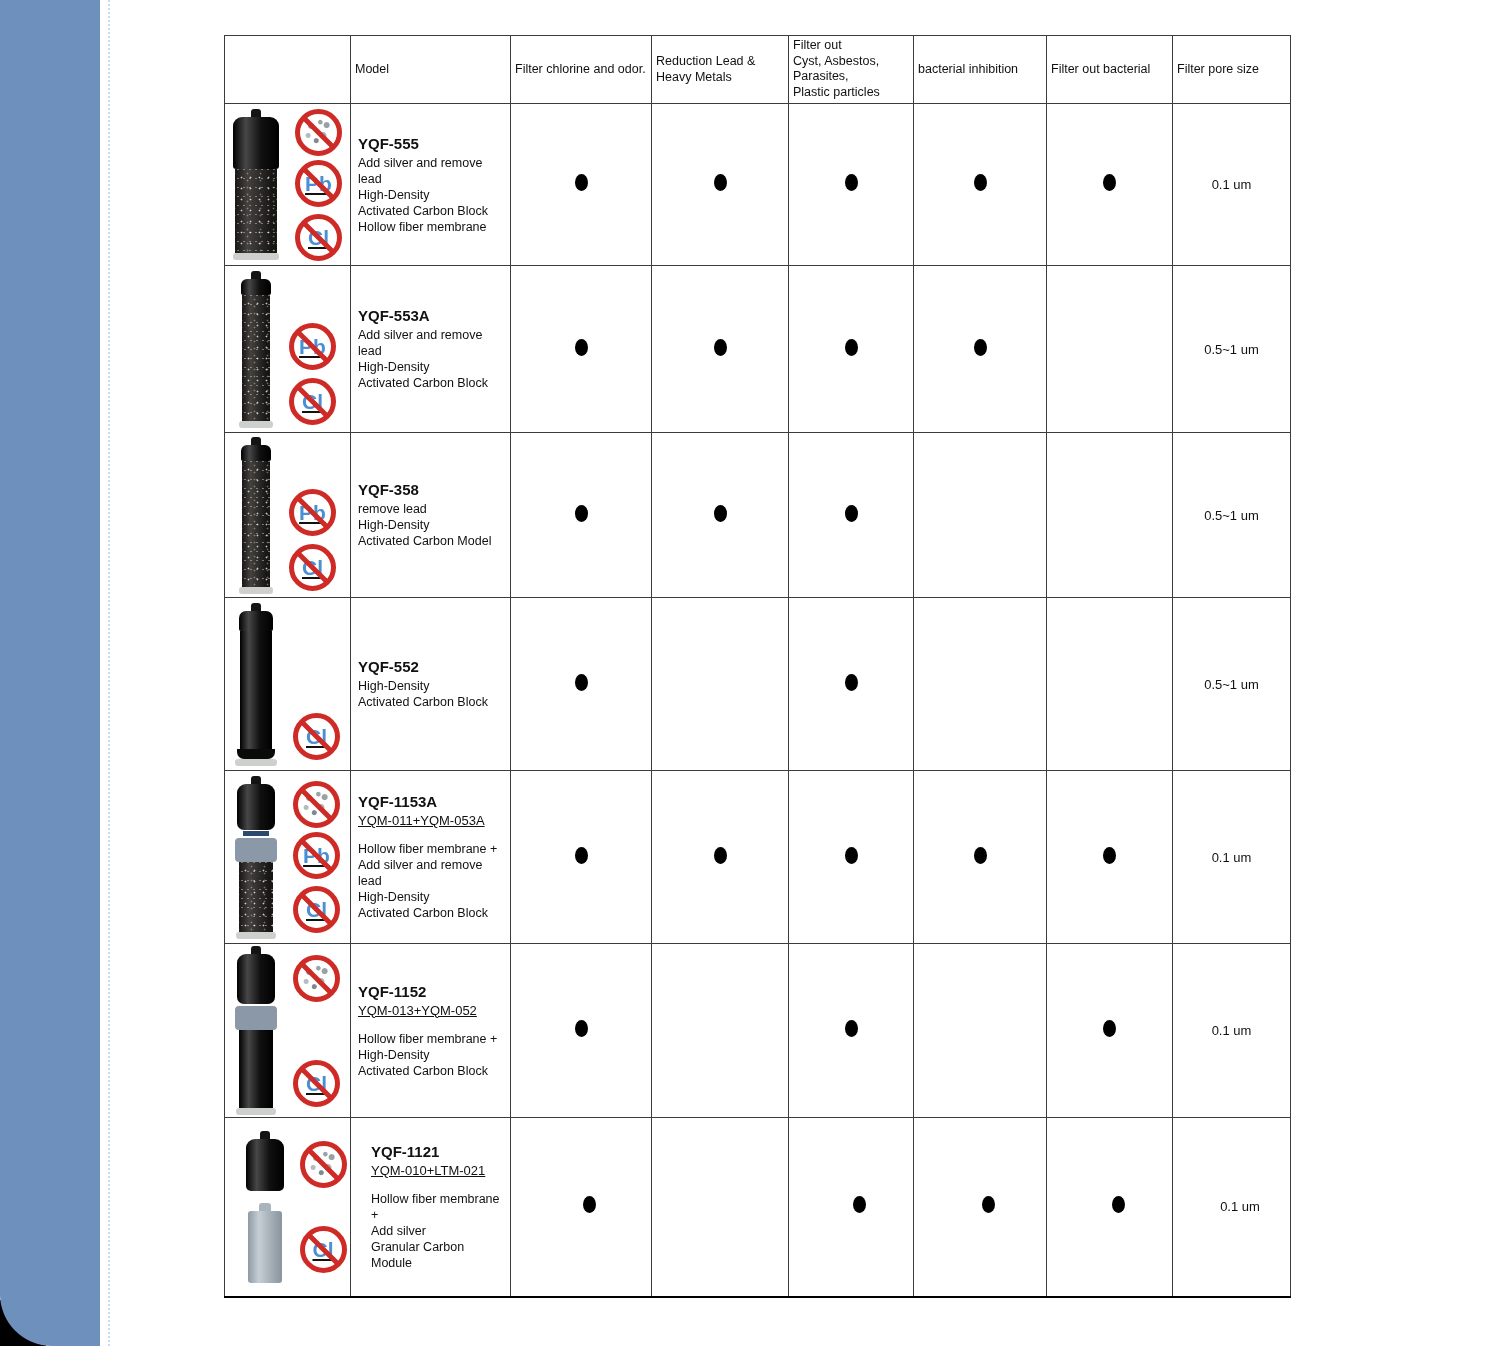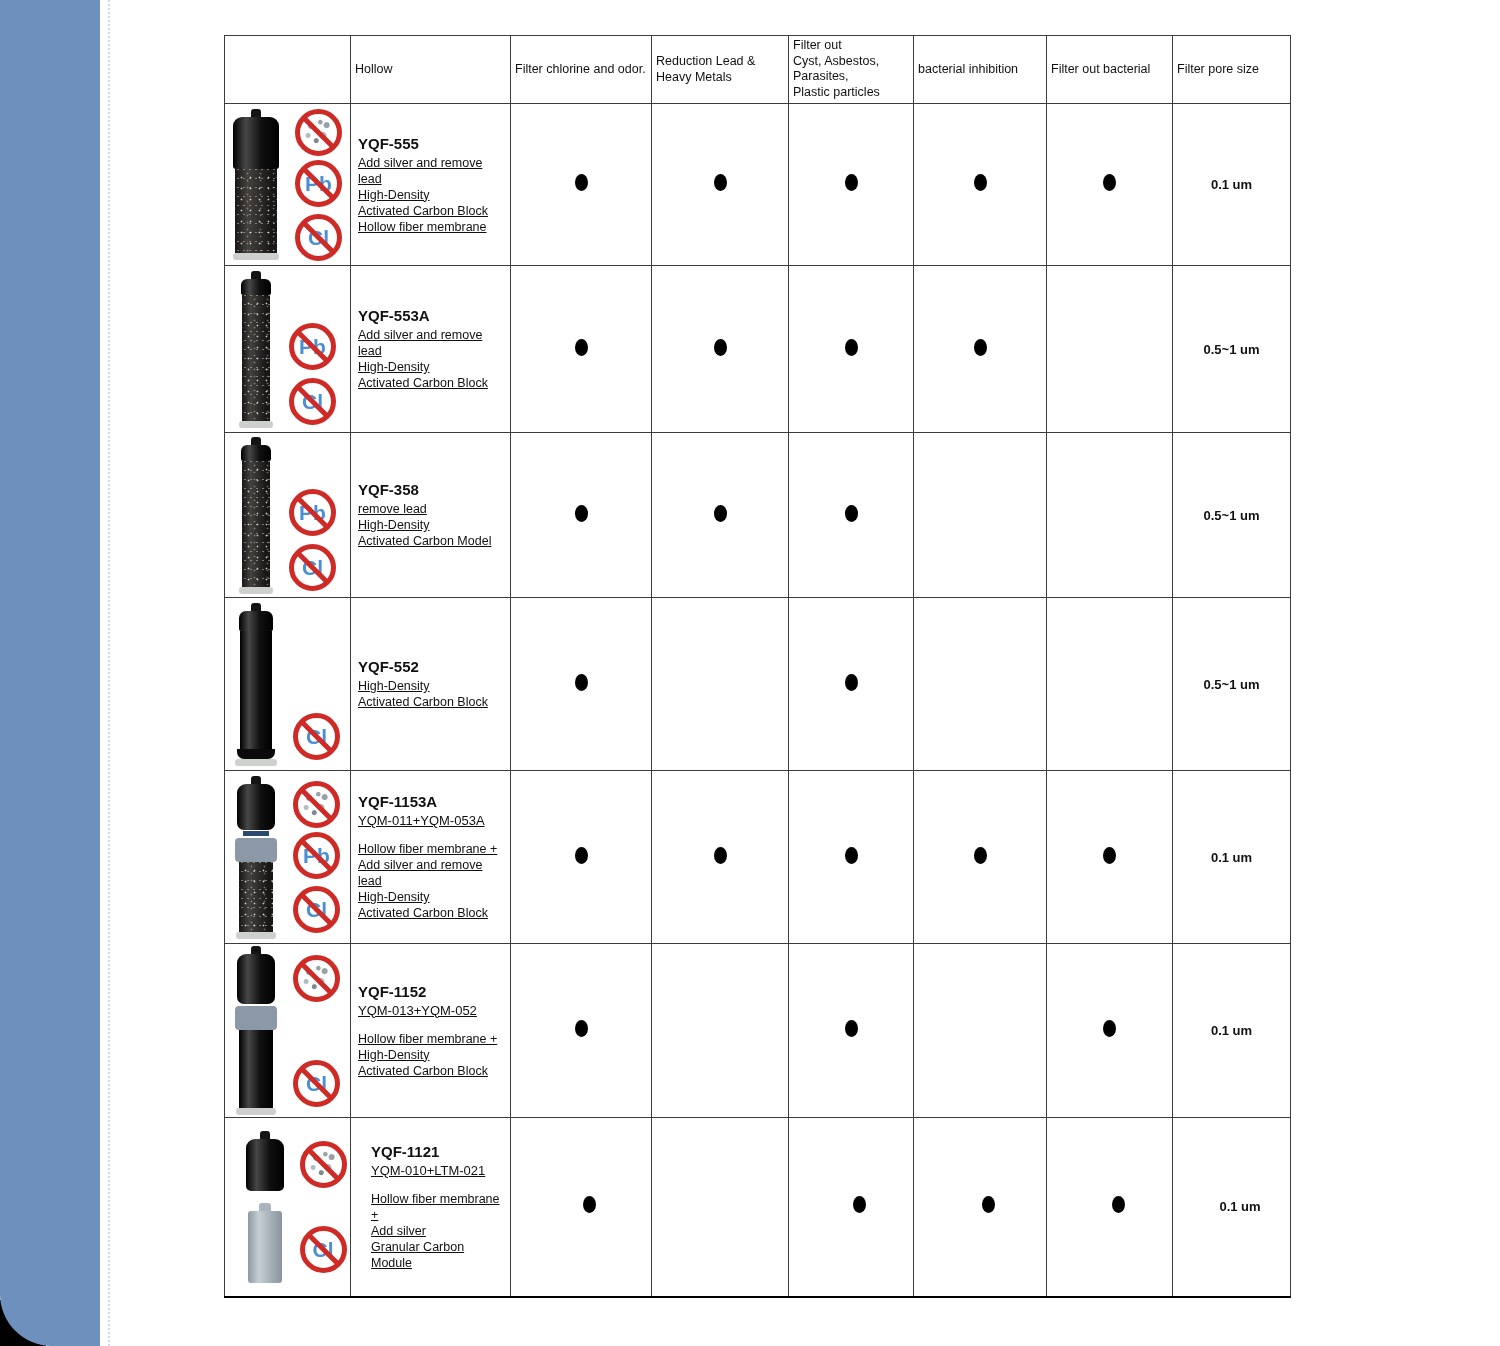--- a/index.html
+++ b/index.html
@@ -25,25 +25,25 @@
              white-space:pre-line;line-height:1.25;padding-left:4px;}
   .ftable th.vtop{vertical-align:top;}
   tr.hrow{height:68px;}
   tr.rh1{height:162px;} tr.rh2{height:167px;} tr.rh3{height:165px;} tr.rh4{height:173px;}
   tr.rh5{height:173px;} tr.rh6{height:174px;} tr.rh7{height:179px;}
 
   td.modelcell{vertical-align:middle;padding-left:7px;padding-right:2px;}
   .model-name{font-size:15px;font-weight:bold;margin-bottom:3px;}
   .model-combo{font-size:13px;margin-bottom:13px;text-decoration:underline;}
   .model-combo:empty{display:none;margin:0;}
-  .model-desc{font-size:12.5px;line-height:1.28;white-space:pre-line;text-decoration:underline;}
+  .model-desc{font-size:12.5px;line-height:1.28;white-space:pre-line;}
 
   td.dotcell{text-align:center;vertical-align:middle;}
   .dot{display:inline-block;width:13px;height:17px;background:#000;border-radius:50%;}
-  td.porecell{text-align:center;vertical-align:middle;font-size:13px;font-weight:bold;}
+  td.porecell{text-align:center;vertical-align:middle;font-size:13px;}
 
   
   td.imgcell{vertical-align:middle;}
   .imgwrap{display:flex;align-items:center;justify-content:center;gap:16px;}
   .cart{display:flex;flex-direction:column;align-items:center;}
   .nub{width:10px;height:8px;background:#141414;border-radius:3px 3px 0 0;}
   .gloss{background:linear-gradient(90deg,#000 0%,#474747 28%,#101010 62%,#000 100%);}
   .speck{background-color:#2f2c29;
          background-image:
            radial-gradient(circle,rgba(255,255,255,.75) .6px,transparent 1.2px),
@@ -68,21 +68,21 @@
   .collar{width:42px;height:24px;background:#8b98a7;border-radius:4px;margin-top:2px;}
   .body-r5{width:34px;height:70px;}
   .body-r6{width:34px;height:78px;}
   .mod-top7{width:38px;height:52px;border-radius:9px 9px 5px 5px;}
   .gap12{height:12px;}
   .graynub{width:12px;height:8px;background:#aab4bd;border-radius:3px 3px 0 0;}
   .graymod{width:34px;height:72px;border-radius:3px;
            background:linear-gradient(90deg,#8f9aa4,#c6ced5 32%,#97a2ab 82%,#8a959f);}
 
   
-  .icons{display:flex;flex-direction:column;align-items:center;}
+  .icons{display:flex;flex-direction:column;align-items:center;text-decoration:underline;}
   .ic-h150{height:152px;} .ic-h130{height:132px;}
   .ic-end{justify-content:flex-end;}
   .ic-between{justify-content:space-between;}
   .mt-auto{margin-top:auto;}
   .mt6{margin-top:7px;}
   .prohibit{position:relative;box-sizing:border-box;width:47px;height:47px;flex:0 0 auto;
             border:5px solid #ce2a26;border-radius:50%;background:#fff;
             display:flex;align-items:center;justify-content:center;}
   .prohibit::after{content:"";position:absolute;left:16px;top:-2px;width:5px;height:41px;
                    background:#ce2a26;transform:rotate(-45deg);border-radius:2px;}
@@ -113,21 +113,21 @@
         <col style="width:137px">
       <col style="width:125px">
         <col style="width:133px">
         <col style="width:126px">
         <col style="width:118px">
     </colgroup>
 
     <tbody>
         <tr class="hrow">
       <th></th>
-      <th>Hollow</th>
+      <th>Model</th>
       <th>Filter chlorine and odor.</th>
       <th>Reduction Lead &amp;
 Heavy Metals</th>
       <th class="vtop">Filter out
 Cyst, Asbestos,
 Parasites,
 Plastic particles</th>
       <th>bacterial inhibition</th>
       <th>Filter out bacterial</th>
       <th>Filter pore size</th>

